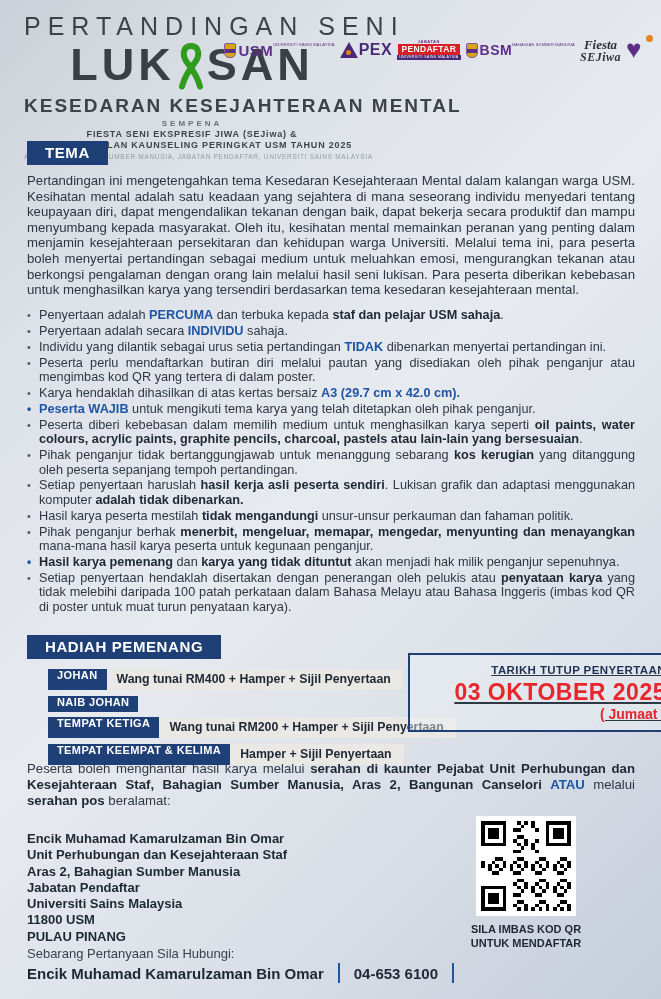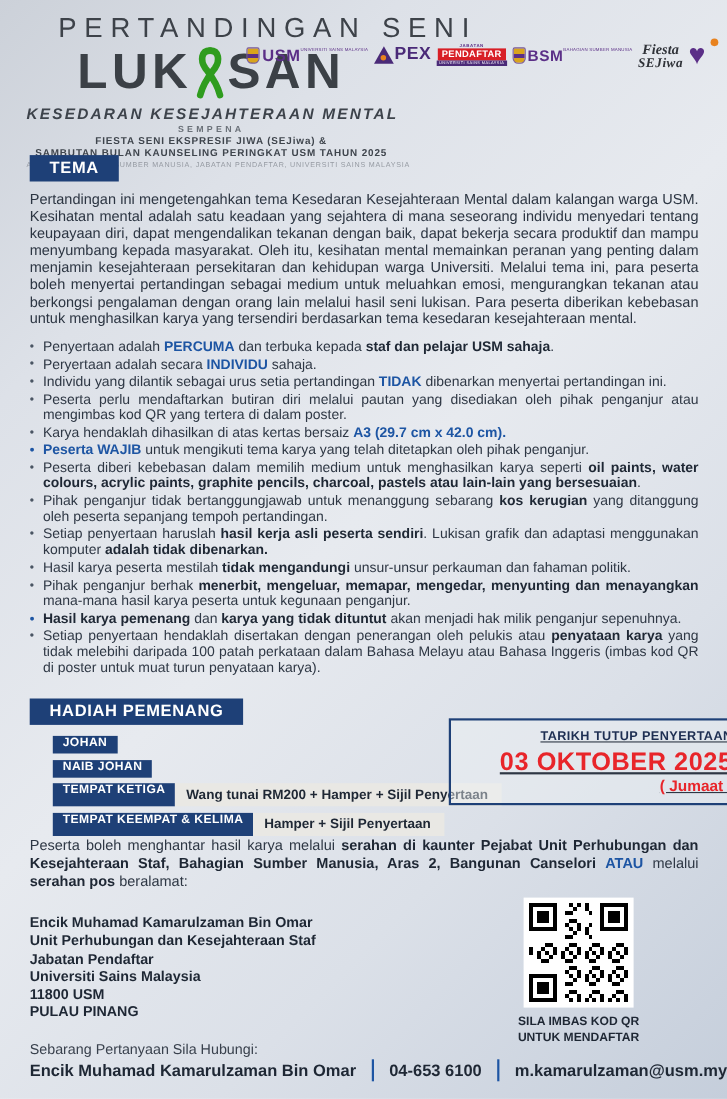--- a/index.html
+++ b/index.html
@@ -8,25 +8,25 @@
     font-family:"Liberation Sans", sans-serif;
     color:#2e3744;
   }
   .page {
     position:relative; width:661px; height:999px; overflow:hidden;
     background:linear-gradient(135deg,#ccd1d9 0%,#dde1e8 22%,#e7eaef 48%,#dbe0e8 72%,#c5cedb 100%);
   }
 
   
   .title-block { position:absolute; left:24px; top:12px; width:336px; text-align:center; }
-  .title-top { font-size:25px; font-weight:400; letter-spacing:7px; color:#3d4249; white-space:nowrap;margin-left:29px; }
+  .title-top { font-size:25px; font-weight:400; letter-spacing:7px; color:#3d4249; white-space:nowrap; }
   .title-main { display:flex; align-items:center; justify-content:center; margin-top:-2px; height:52px; }
   .title-main .word { font-size:45px; font-weight:800; letter-spacing:4px; color:#3b4046; }
   .ribbon-wrap { width:30px; height:62px; margin:0 1px; position:relative; top:2px; }
-  .subtitle { font-size:14px; font-weight:800; letter-spacing:2px; color:#3d434b; margin-top:4px; white-space:nowrap;font-style:italic; }
+  .subtitle { font-size:19px; font-weight:800; letter-spacing:2px; color:#3d434b; margin-top:4px; white-space:nowrap; }
   .sempena { font-size:8px; font-weight:600; letter-spacing:3px; color:#6a7078; margin-top:2px; }
   .event-line { font-size:9px; font-weight:800; letter-spacing:0.8px; color:#3f454d; margin-top:1px; white-space:nowrap; }
   .organizer { font-size:6.5px; font-weight:400; letter-spacing:0.7px; color:#969ba3; margin-top:3px; white-space:nowrap; }
 
   .logo-row { position:absolute; right:5px; top:36px; display:flex; align-items:center; gap:5px; }
   .logo { display:flex; align-items:center; }
   .crest { width:12px; height:15px; border-radius:2px 2px 5px 5px;
            background:linear-gradient(180deg,#d9a41c 0%,#d9a41c 38%,#5b2f87 38%,#5b2f87 70%,#d9a41c 70%);
            border:1px solid #7a5a9a; margin-right:2px; flex:0 0 auto; }
   .usm-txt { display:flex; flex-direction:row; line-height:1; }
@@ -224,20 +224,21 @@
           <span class="bullet-text"><span>Setiap penyertaan hendaklah disertakan dengan penerangan oleh pelukis atau </span><span class="b">penyataan karya</span><span> yang tidak melebihi daripada 100 patah perkataan dalam Bahasa Melayu atau Bahasa Inggeris (imbas kod QR di poster untuk muat turun penyataan karya).</span></span>
         </li>
       </ul>
   </section>
 
   <section class="sec-hadiah">
     <span class="sec-head">HADIAH PEMENANG</span>
     <div class="prize-rows">
         <div class="prize-row">
           <span class="prize-label">JOHAN</span>
+          <span class="prize-text">Wang tunai RM400 + Hamper + Sijil Penyertaan</span>
         </div>
         <div class="prize-row">
           <span class="prize-label">NAIB JOHAN</span>
         </div>
         <div class="prize-row">
           <span class="prize-label">TEMPAT KETIGA</span>
           <span class="prize-text">Wang tunai RM200 + Hamper + Sijil Penyertaan</span>
         </div>
         <div class="prize-row fit">
           <span class="prize-label">TEMPAT KEEMPAT &amp; KELIMA</span>
@@ -250,20 +251,21 @@
     <div class="deadline-label">TARIKH TUTUP PENYERTAAN</div>
     <div class="deadline-date">03 OKTOBER 2025</div>
     <div class="deadline-day">( Jumaat )</div>
   </div>
 
   <section class="sec-submission"><span>Peserta boleh menghantar hasil karya melalui </span><span class="b">serahan di kaunter Pejabat Unit Perhubungan dan Kesejahteraan Staf, Bahagian Sumber Manusia, Aras 2, Bangunan Canselori</span><span> </span><span class="b blue">ATAU</span><span> melalui </span><span class="b">serahan pos</span><span> beralamat:</span></section>
 
   <div class="address-block">
       <div class="addr-line">Encik Muhamad Kamarulzaman Bin Omar</div>
       <div class="addr-line">Unit Perhubungan dan Kesejahteraan Staf</div>
+      <div class="addr-line">Aras 2, Bahagian Sumber Manusia</div>
       <div class="addr-line">Jabatan Pendaftar</div>
       <div class="addr-line">Universiti Sains Malaysia</div>
       <div class="addr-line">11800 USM</div>
       <div class="addr-line">PULAU PINANG</div>
     </div>
 
   <div class="qr-block">
     <div class="qr-box">
       <svg id="qr-svg" viewBox="0 0 25 25" shape-rendering="crispEdges" xmlns="http://www.w3.org/2000/svg">
           <rect x="0" y="0" width="25" height="25" fill="#ffffff"></rect>
@@ -402,17 +404,16 @@
     </div>
   </div>
 
   <div class="footer">
     <div class="footer-q">Sebarang Pertanyaan Sila Hubungi:</div>
     <div class="footer-line">
       <span class="footer-name">Encik Muhamad Kamarulzaman Bin Omar</span>
       <span class="sep"></span>
       <span class="footer-phone">04-653 6100</span>
       <span class="sep"></span>
-      <span class="footer-email">m.kamarulzaman@usm.my</span>
     </div>
   </div>
 
 </div>
 
 </body></html>

